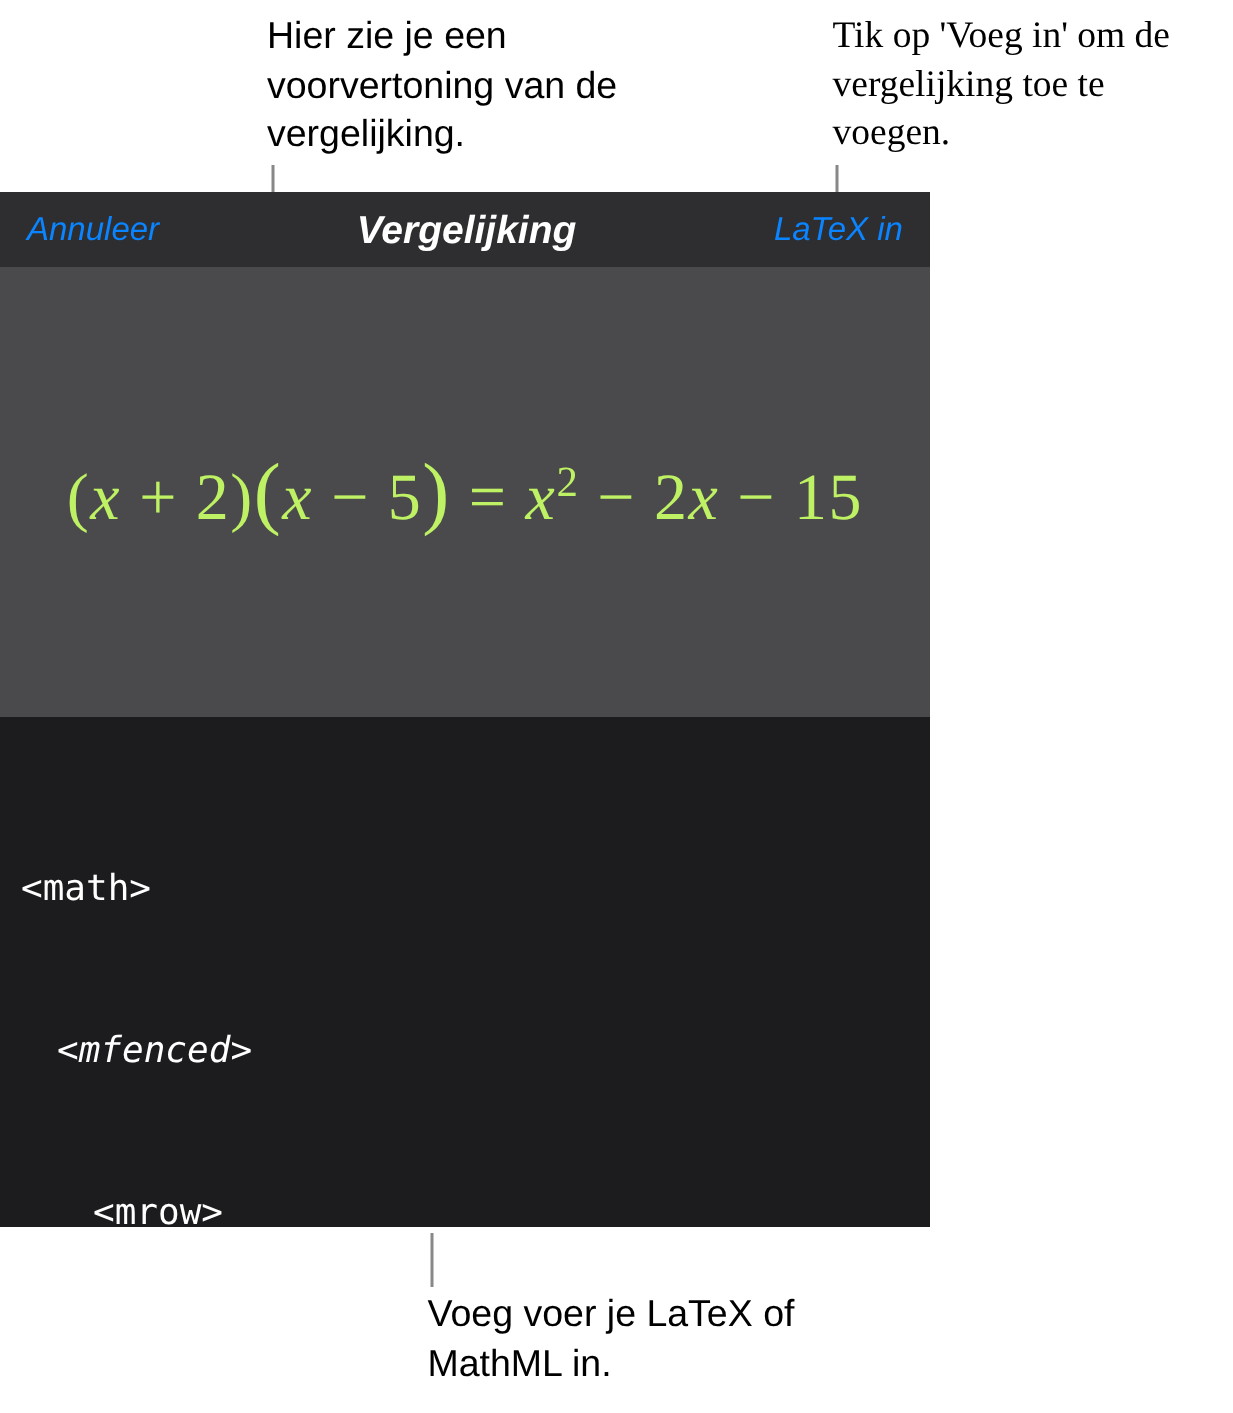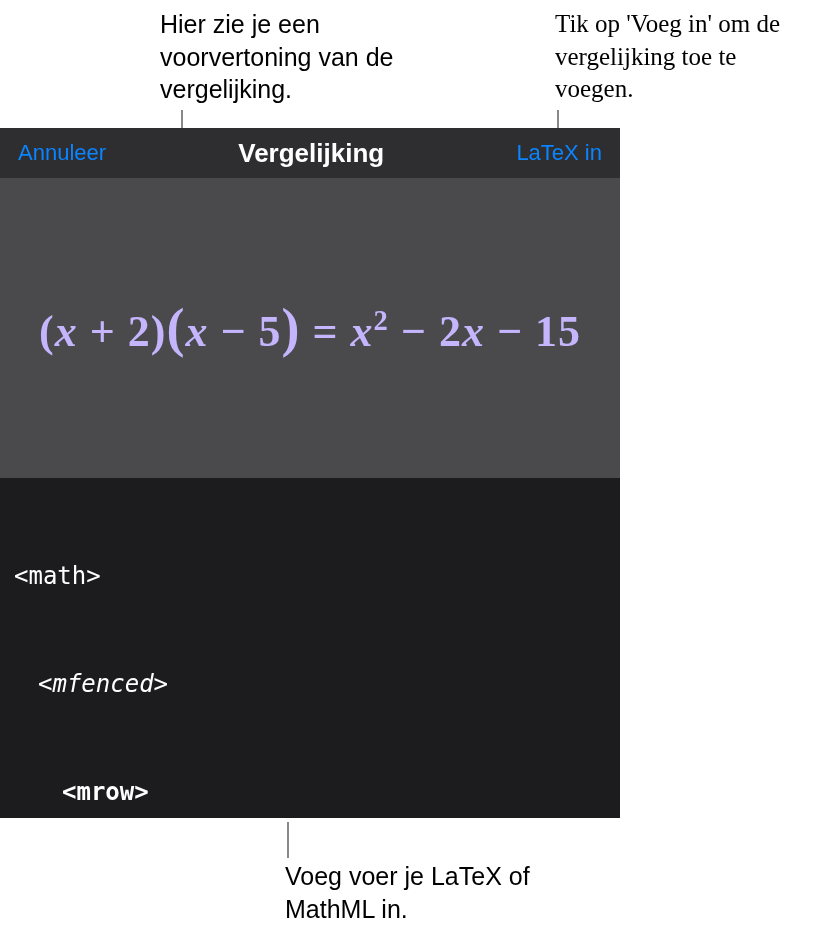--- a/index.html
+++ b/index.html
@@ -30,20 +30,21 @@
     border-top-right-radius: 0;
     overflow: hidden;
   }
   .titlebar {
     display: flex;
     align-items: center;
     justify-content: space-between;
     height: 50px;
     padding: 0 18px;
     background: #2e2e30;
+    font-style: italic;
   }
   .titlebar .btn {
     color: #0a84ff;
     font-size: 22px;
     font-weight: 400;
     cursor: pointer;
   }
   .titlebar .title {
     color: #ffffff;
     font-size: 26px;
@@ -51,48 +52,47 @@
   }
   .preview {
     height: 300px;
     background: #4a4a4c;
     display: flex;
     align-items: center;
     justify-content: center;
     padding: 0 10px;
   }
   .equation {
-    color: #c4b5fd;
+    color: #bef264;
     font-family: "Times New Roman", Georgia, serif;
     font-size: 44px;
     white-space: nowrap;
     letter-spacing: 1px;
-    font-weight: bold;
   }
   .equation .var { font-style: italic; }
   .equation sup { font-size: 0.65em; vertical-align: super; font-style: normal; }
   .code-area {
     background: #1c1c1e;
     color: #fff;
     font-family: "Menlo", "Monaco", "Consolas", monospace;
     font-size: 24px;
     line-height: 1.5;
-    padding: 8px 14px;
+    padding: 24px 14px;
     height: 340px;
     white-space: pre;
     overflow: hidden;
   }
   .codeline { display: block; }
   .i1 { padding-left: 24px; font-style: italic; }
-  .i2 { padding-left: 48px; font-weight: bold; }
+  .i2 { padding-left: 48px; }
 </style>
 </head>
 <body>
 
-<div class="callout" style="top:8px; left:160px; width:300px;">Hier zie je een voorvertoning van de vergelijking.</div>
+<div class="callout" style="top:8px; left:178px; width:300px;">Hier zie je een voorvertoning van de vergelijking.</div>
 <div class="callout-line" style="top:110px; left:181px; width:1.5px; height:210px;"></div>
 
 <div class="callout" style="top:8px; left:555px; width:260px;font-family:Liberation Serif, serif;">Tik op 'Voeg in' om de vergelijking toe te voegen.</div>
 <div class="callout-line" style="top:110px; left:557px; width:1.5px; height:30px;"></div>
 
 <div class="callout" style="top:860px; left:285px; width:300px;">Voeg voer je LaTeX of MathML in.</div>
 <div class="callout-line" style="top:822px; left:287px; width:1.5px; height:36px;"></div>
 
 <div class="device-frame">
 

